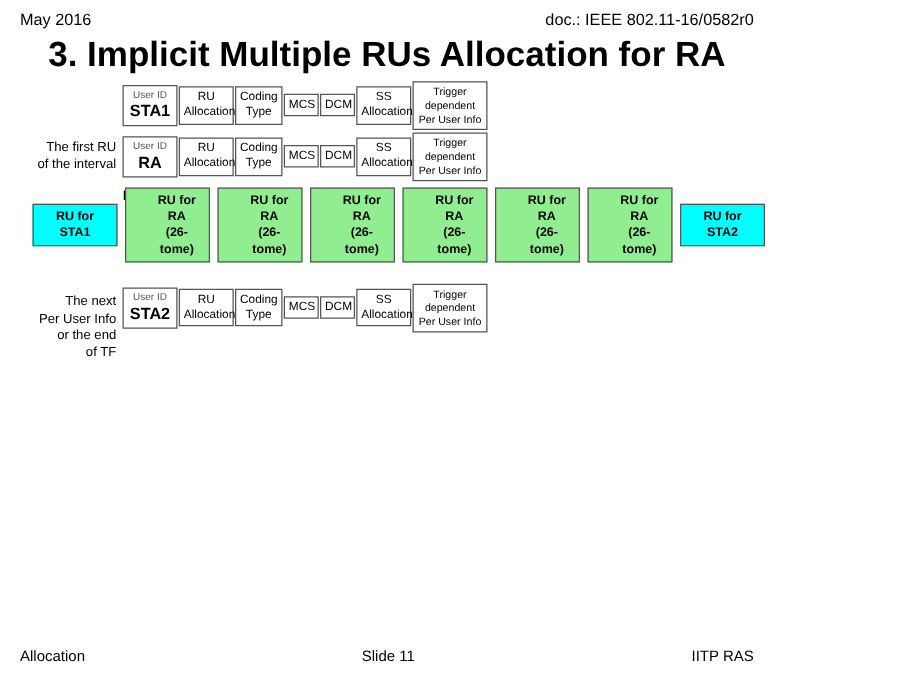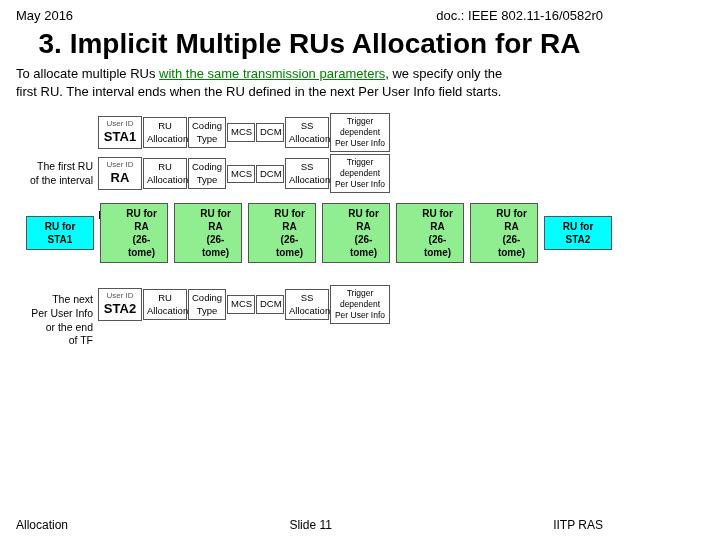--- a/index.html
+++ b/index.html
@@ -140,24 +140,20 @@
 
 <div class="page">
 
   <div class="header-row">
     <span class="header-date">May 2016</span>
     <span class="header-doc">doc.: IEEE 802.11-16/0582r0</span>
   </div>
 
   <div class="title">3. Implicit Multiple RUs Allocation for RA</div>
 
-  <div class="subtitle">
-    <span>To allocate multiple RUs </span><span class="underline-green">with the same transmission parameters</span><span>, we specify only the</span><br>
-    <span>first RU. The interval ends when the RU defined in the next Per User Info field starts.</span>
-  </div>
 
   <div style="display:flex; position:relative; width:100%;">
 
     <div style="flex:1; min-width:0;">
 
       <div class="row-wrap" style="margin-bottom:2px;">
         <div class="left-text"></div>
         <div class="field-group">
           <div class="fc fc-uid">
             <div class="uid-lbl">User ID</div>
@@ -170,21 +166,21 @@
           <div class="fc fc-mcs">MCS</div>
           <div class="fc fc-dcm">DCM</div>
           <div class="fc fc-ss" style="white-space:pre-line;">SS
 Allocation</div>
           <div class="fc fc-td" style="white-space:pre-line; font-size:8.5px;">Trigger
 dependent
 Per User Info</div>
         </div>
       </div>
 
-      <div class="row-wrap" style="margin-bottom:16px;">
+      <div class="row-wrap" style="margin-bottom:6px;">
         <div class="left-text" style="white-space:pre-line;">The first RU
 of the interval</div>
         <div class="field-group">
           <div class="fc fc-uid">
             <div class="uid-lbl">User ID</div>
             <div class="uid-val">RA</div>
           </div>
           <div class="fc fc-ru" style="white-space:pre-line;">RU
 Allocation</div>
           <div class="fc fc-ct" style="white-space:pre-line;">Coding

